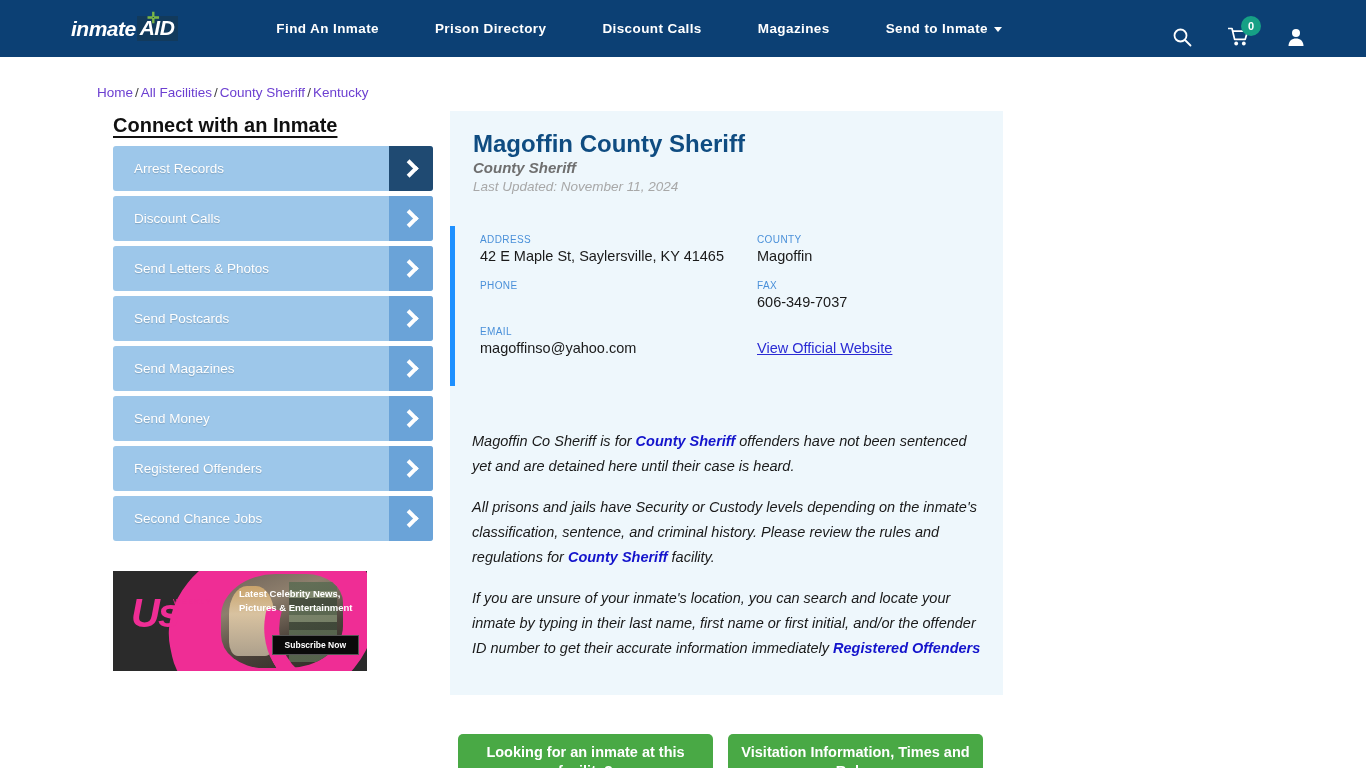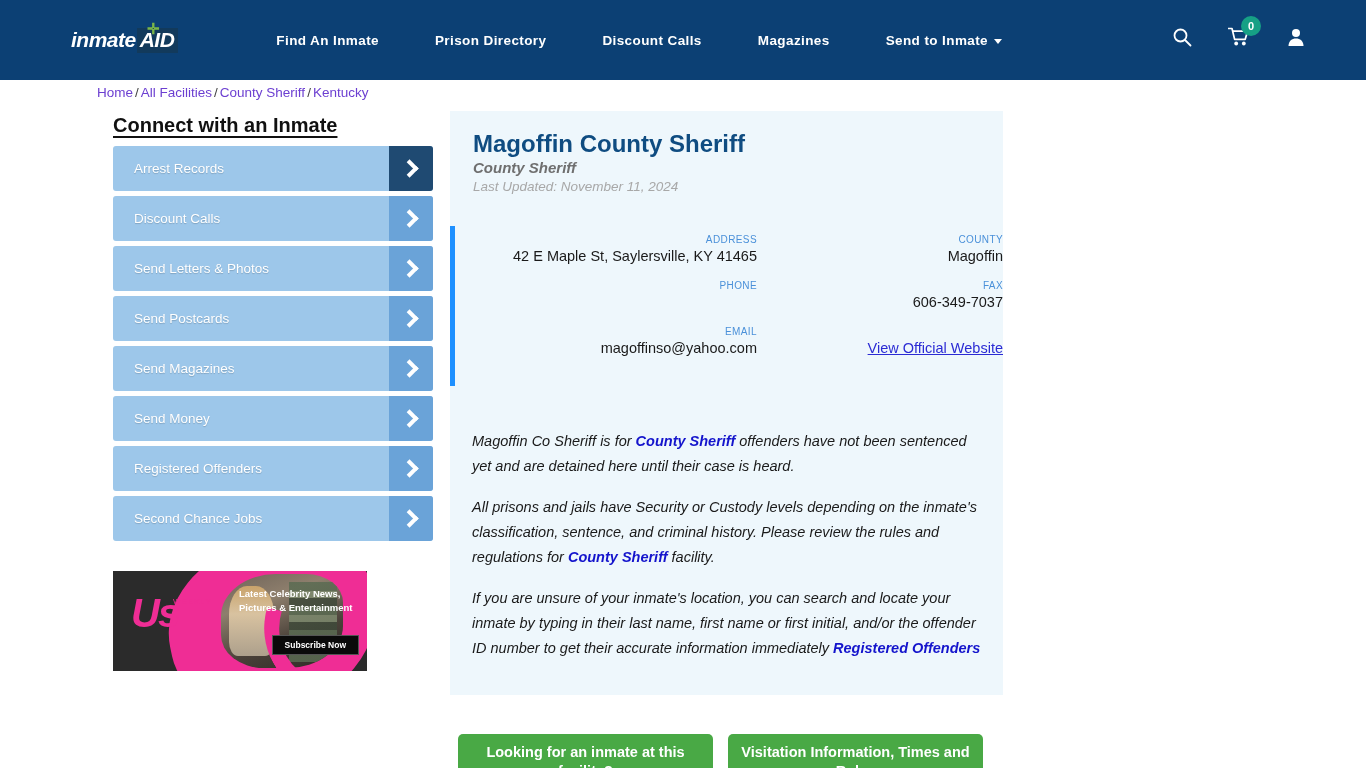--- a/index.html
+++ b/index.html
@@ -7,21 +7,21 @@
   html, body {
     width: 1366px; height: 768px;
     background: #ffffff;
     font-family: "Liberation Sans", sans-serif;
     overflow: hidden;
   }
 
   
   .topbar {
     position: absolute; left: 0; top: 0;
-    width: 1366px; height: 80px;
+    width: 1366px; height: 57px;
     background: #0c4074;
     display: flex; align-items: center;
   }
   .logo {
     margin-left: 71px;
     display: flex; align-items: center; position: relative;
     height: 30px;
   }
   .logo-word {
     color: #ffffff; font-size: 21px; font-weight: bold;
@@ -179,21 +179,20 @@
     font-size: 13.5px; font-style: italic; color: #a8a8a8;
   }
 
   .info-block {
     position: absolute; left: 0px; top: 115px;
     width: 553px; border-left: 5px solid #1e90ff;
   }
   .info-grid {
     display: grid; grid-template-columns: 277px 1fr;
     padding: 8px 0 14px 25px;
-    text-align: right;
   }
   .info-cell { padding-bottom: 14px; }
   .info-label {
     font-size: 10px; color: #4a90d9; letter-spacing: .4px; margin-bottom: 2px;
   }
   .info-value { font-size: 14.5px; color: #1a1a1a; line-height: 1.32; }
   .info-link {
     font-size: 14.5px; color: #2b2bd4; text-decoration: underline; cursor: pointer;
   }
 

